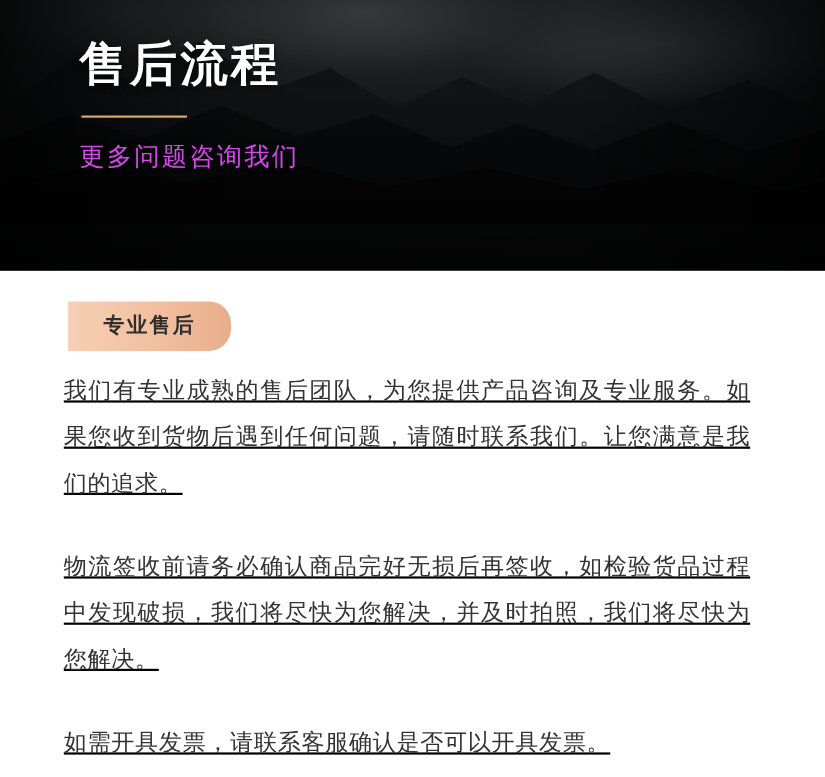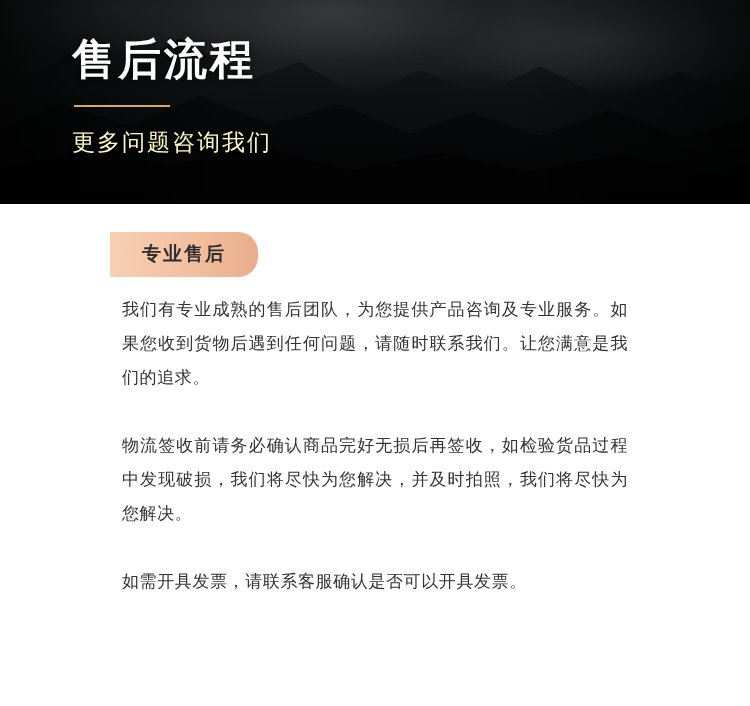--- a/index.html
+++ b/index.html
@@ -18,21 +18,21 @@
     position: relative;
     width: 750px;
     height: 706px;
     background: #ffffff;
   }
 
   
   .hero {
     position: relative;
     width: 750px;
-    height: 204px;
+    height: 246px;
     overflow: hidden;
     background: #0a0a0b;
   }
   .hero-bg {
     position: absolute;
     inset: 0;
     background:
       radial-gradient(ellipse 340px 120px at 330px 10px, rgba(120,124,128,0.55) 0%, rgba(60,62,66,0.25) 45%, rgba(0,0,0,0) 72%),
       radial-gradient(ellipse 260px 80px at 600px 40px, rgba(105,110,116,0.40) 0%, rgba(0,0,0,0) 70%),
       radial-gradient(ellipse 200px 70px at 120px 8px, rgba(95,100,106,0.35) 0%, rgba(0,0,0,0) 70%),
@@ -70,35 +70,36 @@
     margin: 0;
     text-shadow: 0 2px 6px rgba(0,0,0,0.6);
   }
   .hero-rule {
     width: 96px;
     height: 2px;
     background: #d8aa63;
     margin: 22px 0 20px 2px;
   }
   .hero-sub {
-    color: #fef9c3;
+    color: #d946ef;
     font-size: 23px;
     letter-spacing: 2px;
     font-weight: 400;
     margin: 0;
     text-shadow: 0 1px 4px rgba(0,0,0,0.6);
   }
 
   
   .content {
     padding: 28px 0 0 0;
   }
   .section {
-    padding: 0 106px;
+    padding: 0 58px;
     margin-bottom: 34px;
+    text-decoration: underline;
   }
   .section:last-child { margin-bottom: 0; }
 
   .tag {
     display: inline-block;
     min-width: 148px;
     text-align: center;
     padding: 9px 26px 10px 26px;
     border-radius: 0 20px 20px 0;
     background: linear-gradient(90deg, #f7cfb3 0%, #f2bfa0 55%, #e8ad8b 100%);
@@ -107,24 +108,24 @@
     letter-spacing: 2px;
     font-weight: 700;
     box-sizing: border-box;
   }
   .tag-wrap {
     margin-left: 4px;
     margin-bottom: 16px;
   }
   .body-text {
     color: #333333;
-    font-size: 17px;
+    font-size: 21px;
     line-height: 2.0;
     letter-spacing: 0.6px;
-    margin: 16px;
+    margin: 0;
     max-width: 624px;
     text-align: justify;
   }
 </style>
 </head>
 <body>
 
 <div class="page">
 
   <div class="hero">

